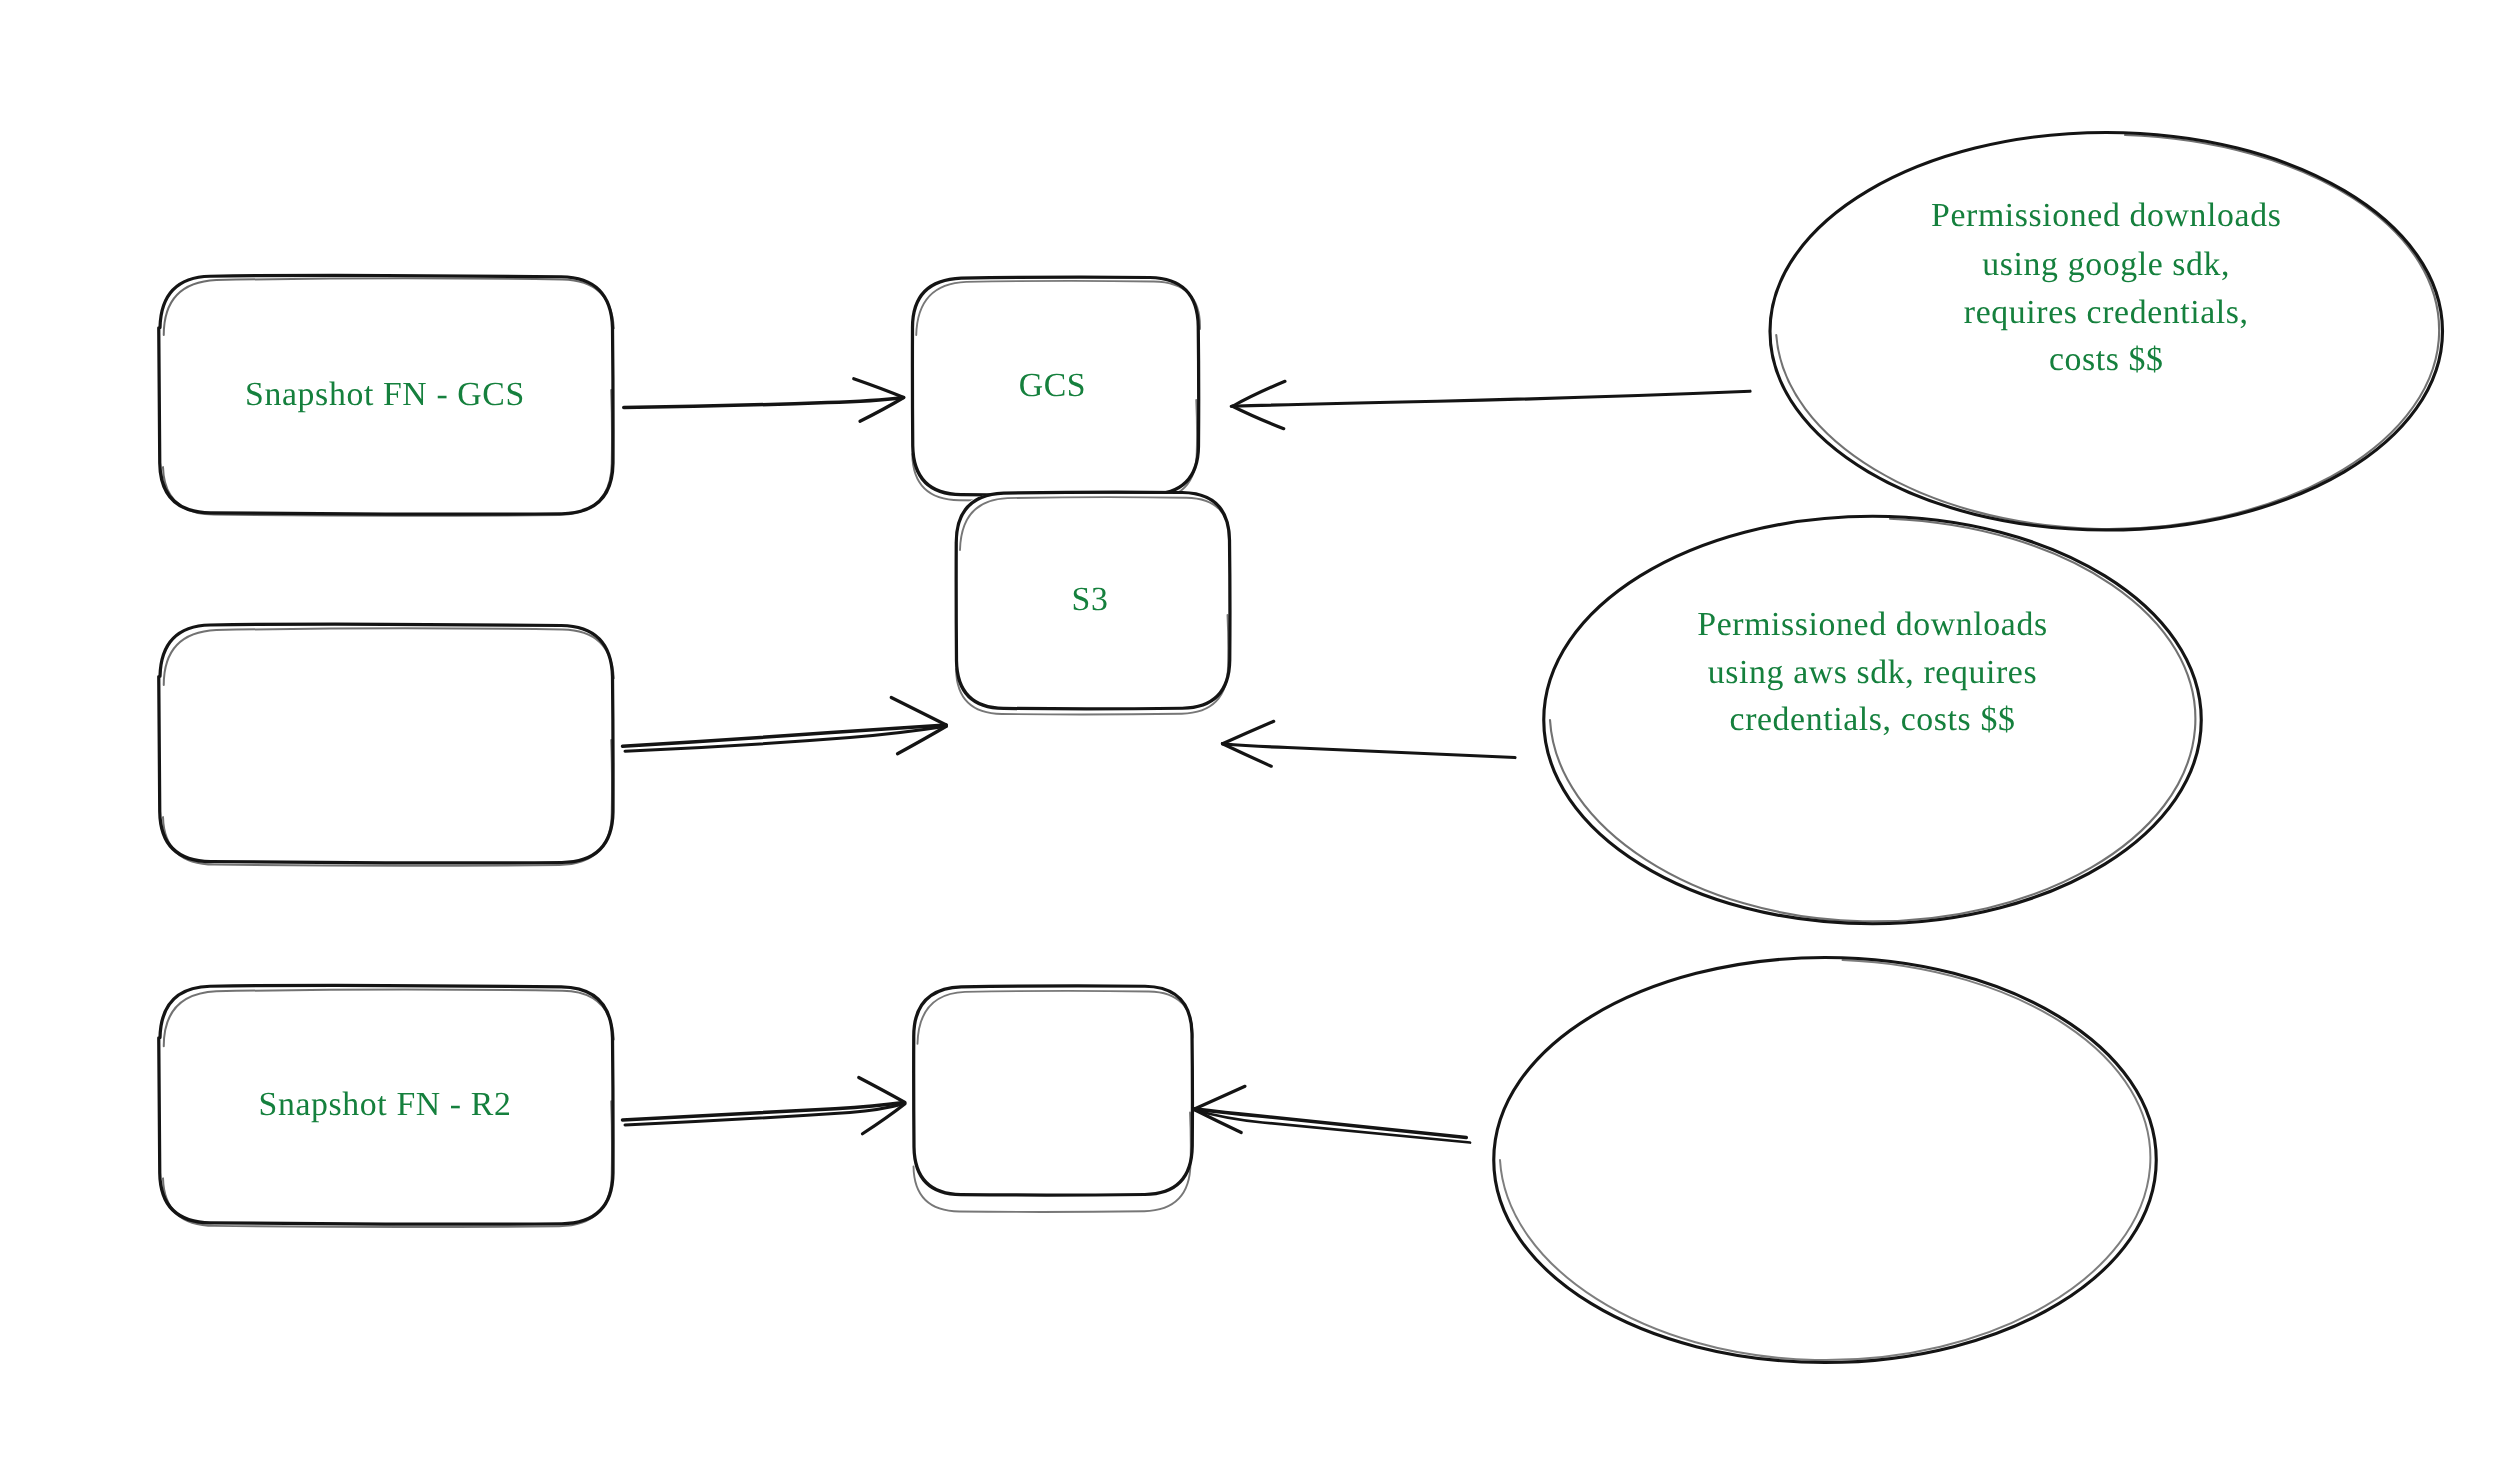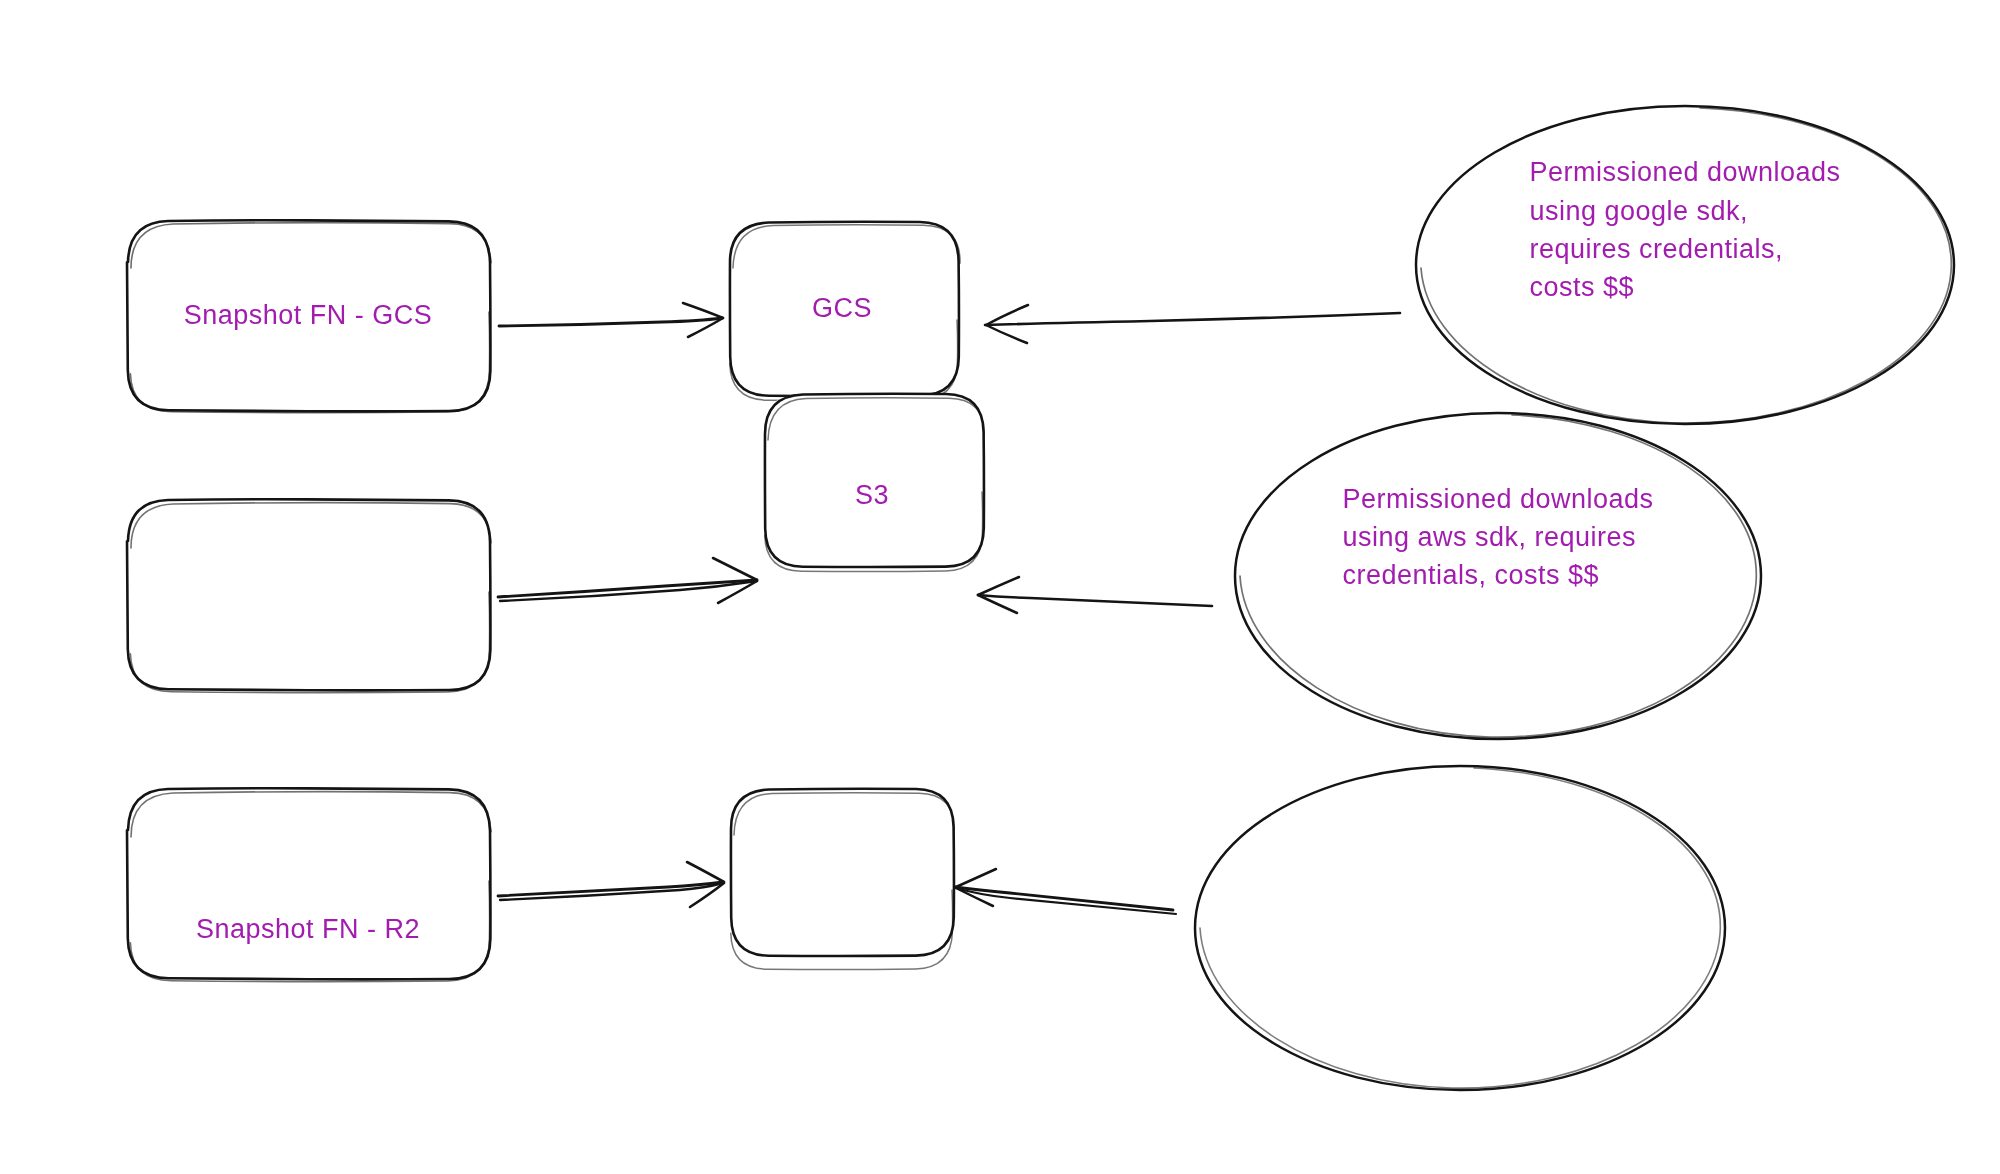--- a/index.html
+++ b/index.html
@@ -22,23 +22,23 @@
     width: 2000px;
     height: 1174px;
     display: block;
   }
   .node-label,
   .ellipse-label {
     position: absolute;
     display: flex;
     align-items: center;
     justify-content: center;
-    text-align: left;
-    color: #a21caf;
-    font-family: Liberation Sans, sans-serif;
+    text-align: center;
+    color: #15803d;
+    font-family: Liberation Serif, serif;
     letter-spacing: 0.5px;
     pointer-events: none;
     white-space: pre-line;
   }
   .node-label {
     font-size: 27px;
     line-height: 1.25;
   }
   .ellipse-label {
     font-size: 27px;
@@ -159,23 +159,23 @@
   <div class="node-label" style="left:727px; top:261px; width:230px; height:96px;">GCS</div>
 
   <div class="node-label" style="left:125px; top:262px; width:366px; height:108px;">Snapshot FN - GCS</div>
 
   <div class="ellipse-label" style="left:1450px; top:145px; width:470px; height:170px;">Permissioned downloads
 using google sdk,
 requires credentials,
 costs $$</div>
 
 
-  <div class="node-label" style="left:762px; top:450px; width:220px; height:92px;">S3</div>
+  <div class="node-label" style="left:762px; top:434px; width:220px; height:92px;">S3</div>
 
   <div class="ellipse-label" style="left:1262px; top:472px; width:472px; height:130px;">Permissioned downloads
 using aws sdk, requires
 credentials, costs $$</div>
 
-  <div class="node-label" style="left:125px; top:876px; width:366px; height:108px;">Snapshot FN - R2</div>
+  <div class="node-label" style="left:125px; top:830px; width:366px; height:108px;">Snapshot FN - R2</div>
 
 
 
 </div>
 
 </body></html>

